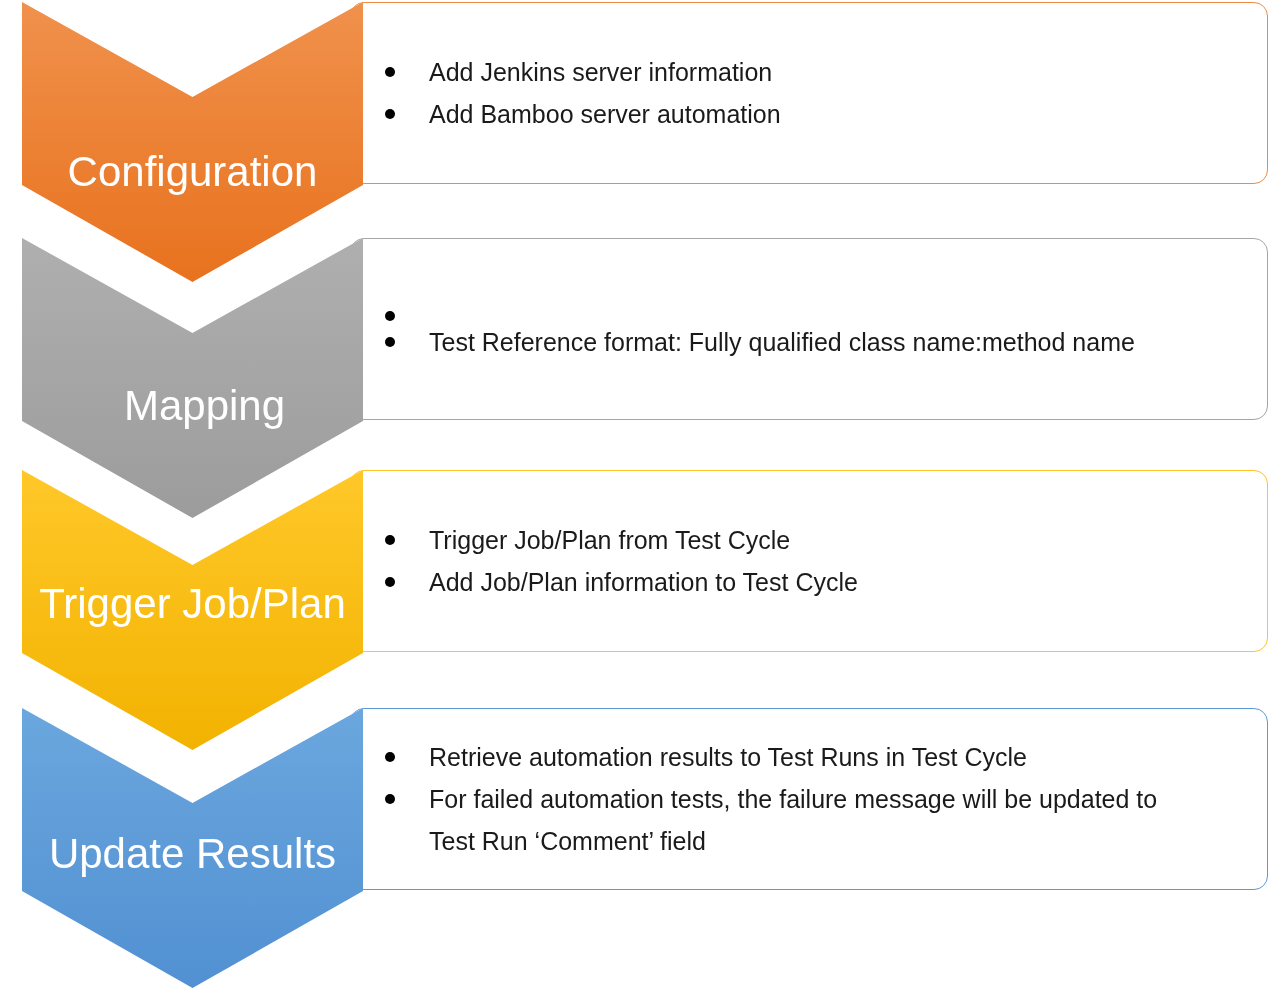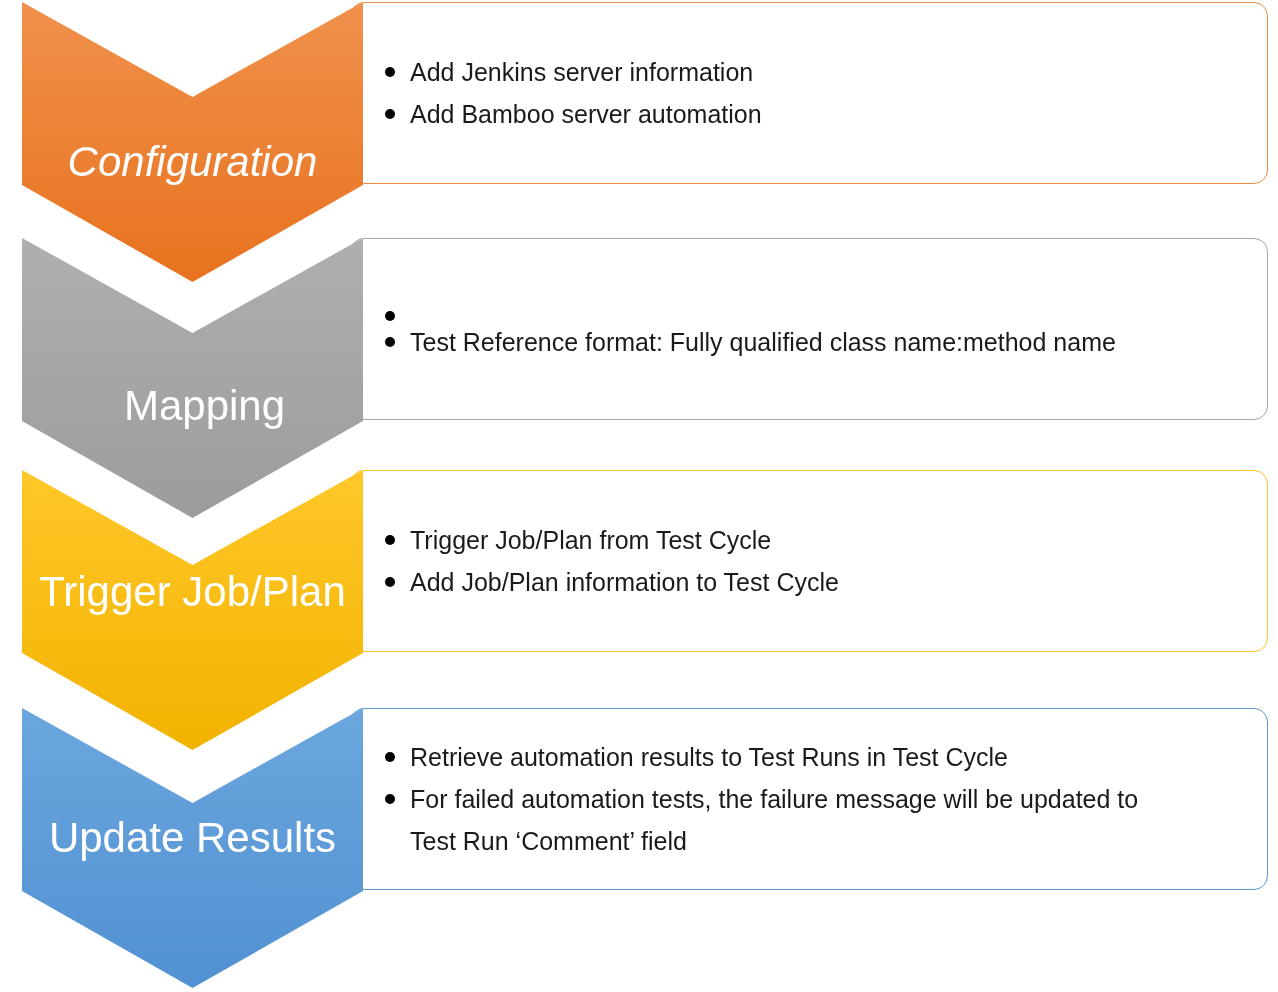--- a/index.html
+++ b/index.html
@@ -36,20 +36,21 @@
     list-style: none;
     margin: 0;
     padding: 0 30px 0 34px;
   }
   ul.bullets li {
     display: flex;
     align-items: flex-start;
     font-size: 25px;
     line-height: 42px;
     color: #1a1a1a;
+    gap: 19px;
   }
   .bullet-dot {
     width: 10px;
     height: 10px;
     border-radius: 50%;
     background: #000000;
     margin: 16px 15px 0 0;
     flex-shrink: 0;
   }
   .bullet-text {
@@ -71,24 +72,24 @@
     position: absolute;
     left: 0;
     width: 100%;
     text-align: center;
     color: #ffffff;
     font-size: 42px;
     line-height: 52px;
     white-space: nowrap;
     top: 108px;
   }
-  .s0 .chevron-label { top: 134px; font-style: italic; }
+  .s0 .chevron-label { top: 144px; }
   .s1 .chevron-label { top: 142px; margin-left: 12px; }
-  .s2 .chevron-label { top: 96px; }
-  .s3 .chevron-label { top: 104px; }
+  .s2 .chevron-label { top: 108px; }
+  .s3 .chevron-label { top: 120px; }
 </style>
 </head>
 <body>
 
 <div class="canvas">
 
   <div class="row s0" style="--c-top: #F0914C; --c-bottom: #E8721E; --c-border: #ED8C45;">
     <div class="textbox">
       <ul class="bullets">
         <li>

